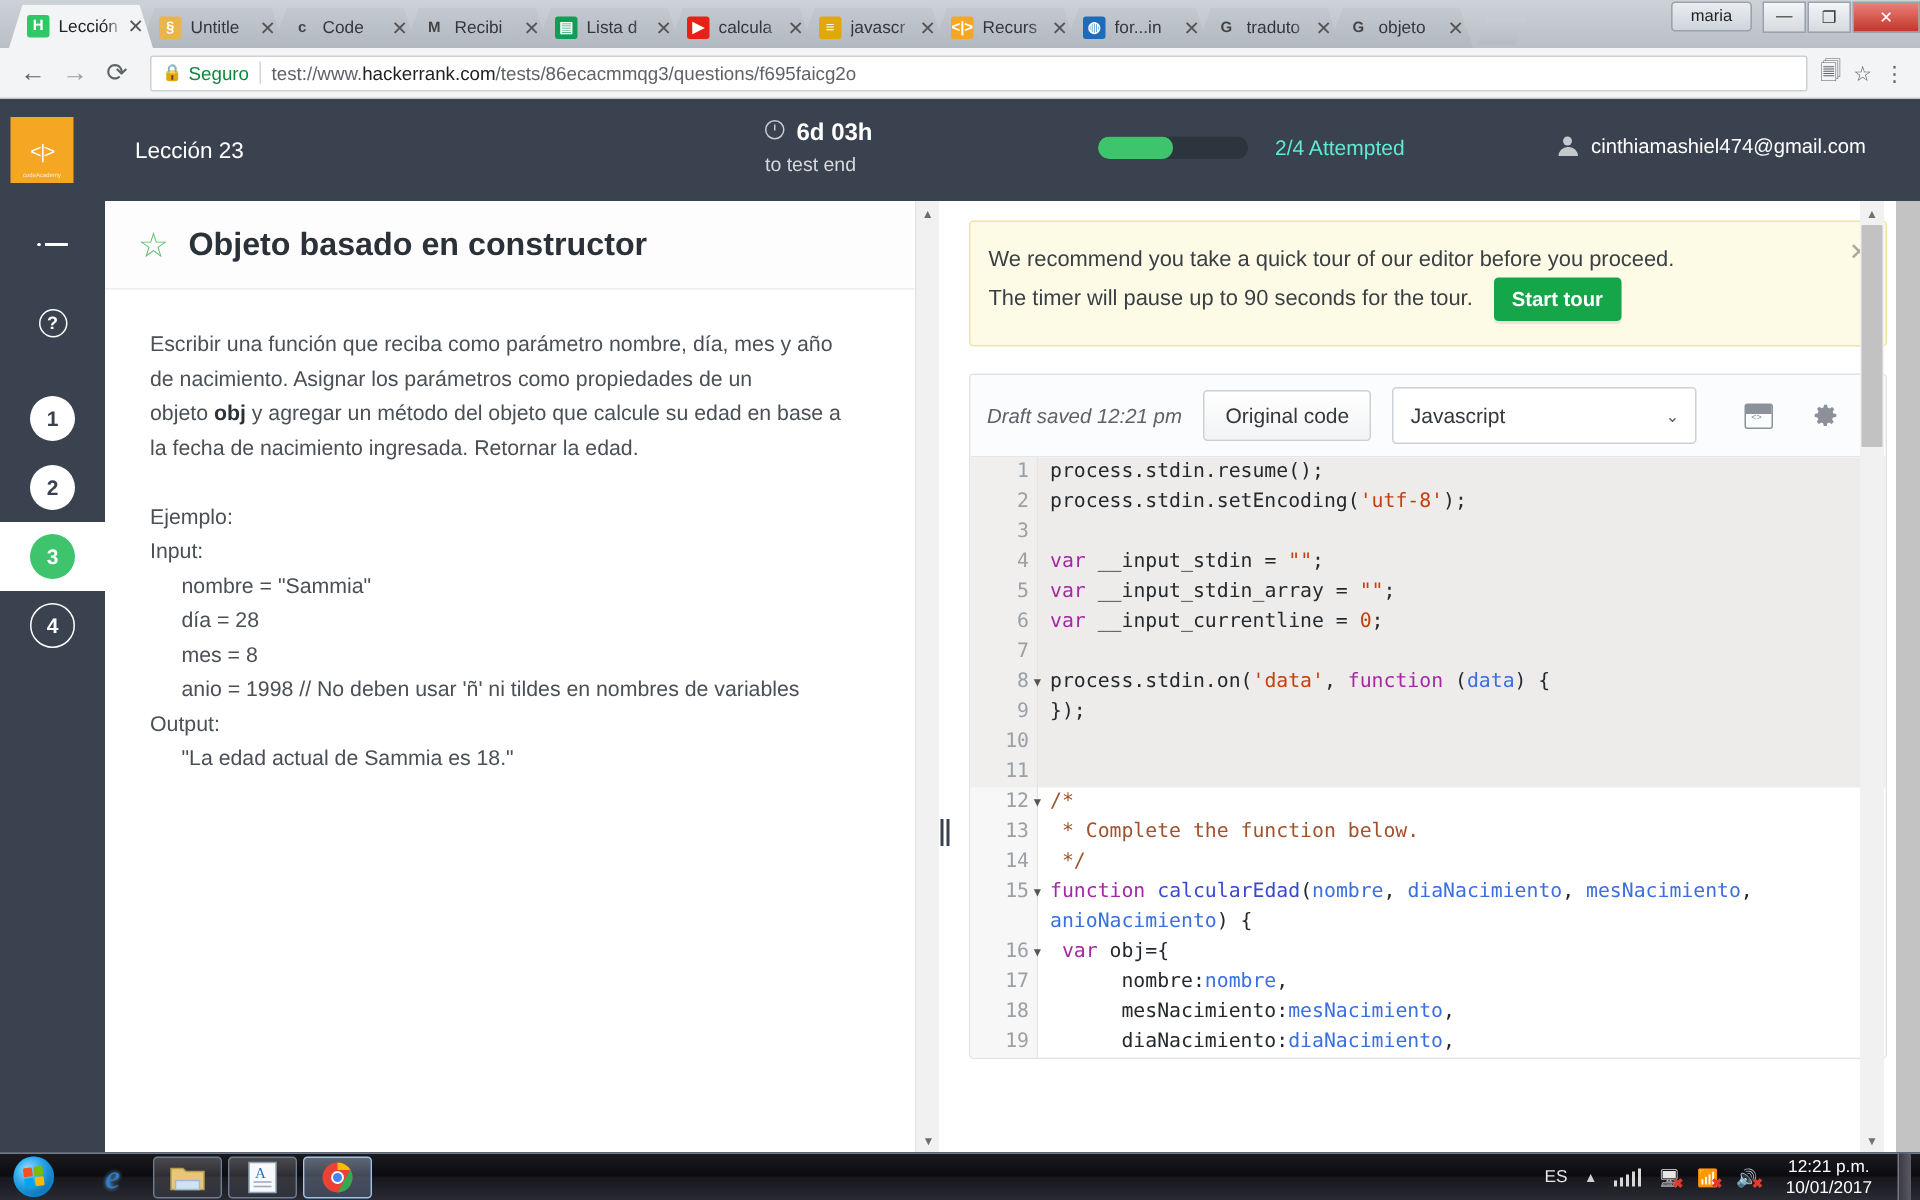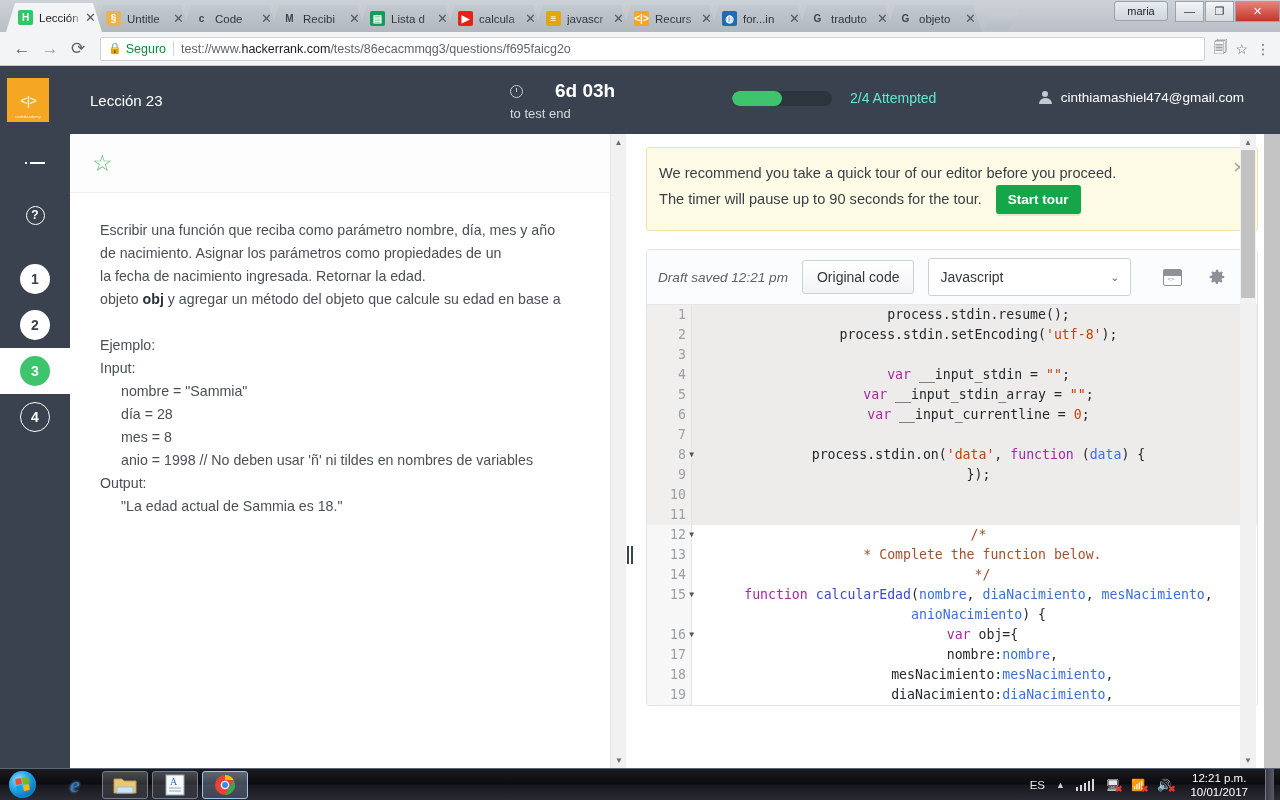--- a/index.html
+++ b/index.html
@@ -109,21 +109,21 @@
     position: relative;
   }
   .logo {
     width: 42px; height: 44px; margin-left: 7px; background: #f5a623;
     display:flex; flex-direction:column; align-items:center; justify-content:center;
     color:#fff; font-size: 13px; letter-spacing: -1px; position: relative;
   }
   .logo small { font-size:4px; position:absolute; bottom:3px; letter-spacing:0; opacity:.85;}
   .lesson-title { color:#fff; font-size: 15px; margin-left: 41px; }
   .timer { position:absolute; left: 510px; top: 14px; color:#fff; }
-  .timer .tline1 { font-size: 19px; font-weight: bold; display:flex; align-items:center;gap:24px;}
+  .timer .tline1 { font-size: 16px; font-weight: bold; display:flex; align-items:flex-start;}
   .clock-ic {
     width:13px;height:13px;border:1.4px solid #c8ccd2;border-radius:50%;
     display:inline-block; margin-right:8px; position:relative;
   }
   .clock-ic::after{content:"";position:absolute;width:1.2px;height:4px;background:#c8ccd2;left:4.5px;top:2px;}
   .timer .tline2 { font-size: 13px; color:#d6dadf; margin-top:4px; margin-left:0;}
   .progress-wrap { position:absolute; left: 732px; top:24px; display:flex; align-items:center;}
   .pbar { width: 100px; height: 15px; border-radius: 8px; background:#2c343e; overflow:hidden;}
   .pfill { height:100%; background:#3ec46d; border-radius:8px; }
   .ptext { color:#5eead4; font-size:14px; margin-left:18px;}
@@ -232,21 +232,21 @@
   .code-block { display:flex; }
   .code-block.locked { background:#eeecea; }
   .gutter {
     width: 44px; flex:0 0 44px; text-align:right; padding-right:5px;
     color:#9aa0a6; background:#f7f7f7; user-select:none; position:relative;
   }
   .code-block.locked .gutter { background:#f0efed; }
   .gutter div { height:20px; line-height:20px; position:relative;}
   .gutter div .fold { position:absolute; right:-8px; font-size:8px; color:#555;}
   .codelines { flex:1 1 auto; padding-left: 8px; border-left:1px solid #e4e4e4;}
-  .codelines div { height:20px; line-height:20px; white-space:pre; color:#24292e;text-align:center;}
+  .codelines div { height:20px; line-height:20px; white-space:pre; color:#24292e;}
   .kw { color:#a626a4; }
   .str { color:#c2410c; }
   .num { color:#c2410c; }
   .fn { color:#3a4ad0; }
   .param { color:#3a6fe0; }
   .cmt { color:#a0522d; }
   .punct { color:#24292e; }
 
   .rscroll { position:absolute; right:24px; top:0; width:16px; height:634px; background:#f1f1f1;}
   .rscroll .arrow { height:16px; display:flex;align-items:center;justify-content:center;font-size:8px;color:#707070;}
@@ -431,26 +431,27 @@
             </div>
             <div class="qitem">
               <div class="qcircle outline">4</div>
             </div>
           </div>
       </div>
 
       <div class="left-pane">
         <div class="prob-head">
           <span class="star">☆</span>
+          <span class="prob-title">Objeto basado en constructor</span>
         </div>
         <div class="prob-body">
           <p>Escribir una función que reciba como parámetro nombre, día, mes y año</p>
           <p>de nacimiento. Asignar los parámetros como propiedades de un</p>
+          <p><span>objeto </span><b>obj</b><span> y agregar un método del objeto que calcule su edad en base a</span></p>
           <p>la fecha de nacimiento ingresada. Retornar la edad.</p>
-          <p><span>objeto </span><b>obj</b><span> y agregar un método del objeto que calcule su edad en base a</span></p>
           <div class="gap"></div>
           <p>Ejemplo:</p>
           <p>Input:</p>
           <div id="input-lines-host">
               <p class="ind">nombre = "Sammia"</p>
               <p class="ind">día = 28</p>
               <p class="ind">mes = 8</p>
               <p class="ind">anio = 1998 // No deben usar 'ñ' ni tildes en nombres de variables</p>
             </div>
           <p>Output:</p>

